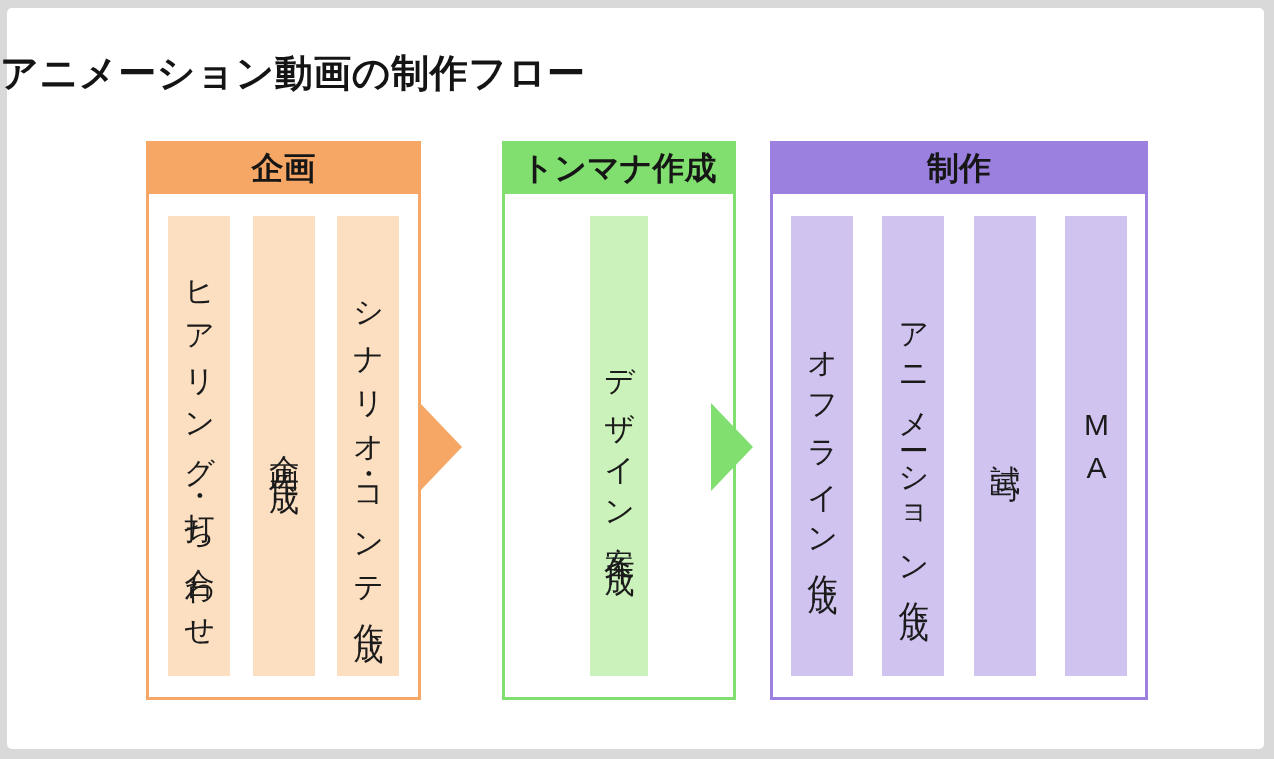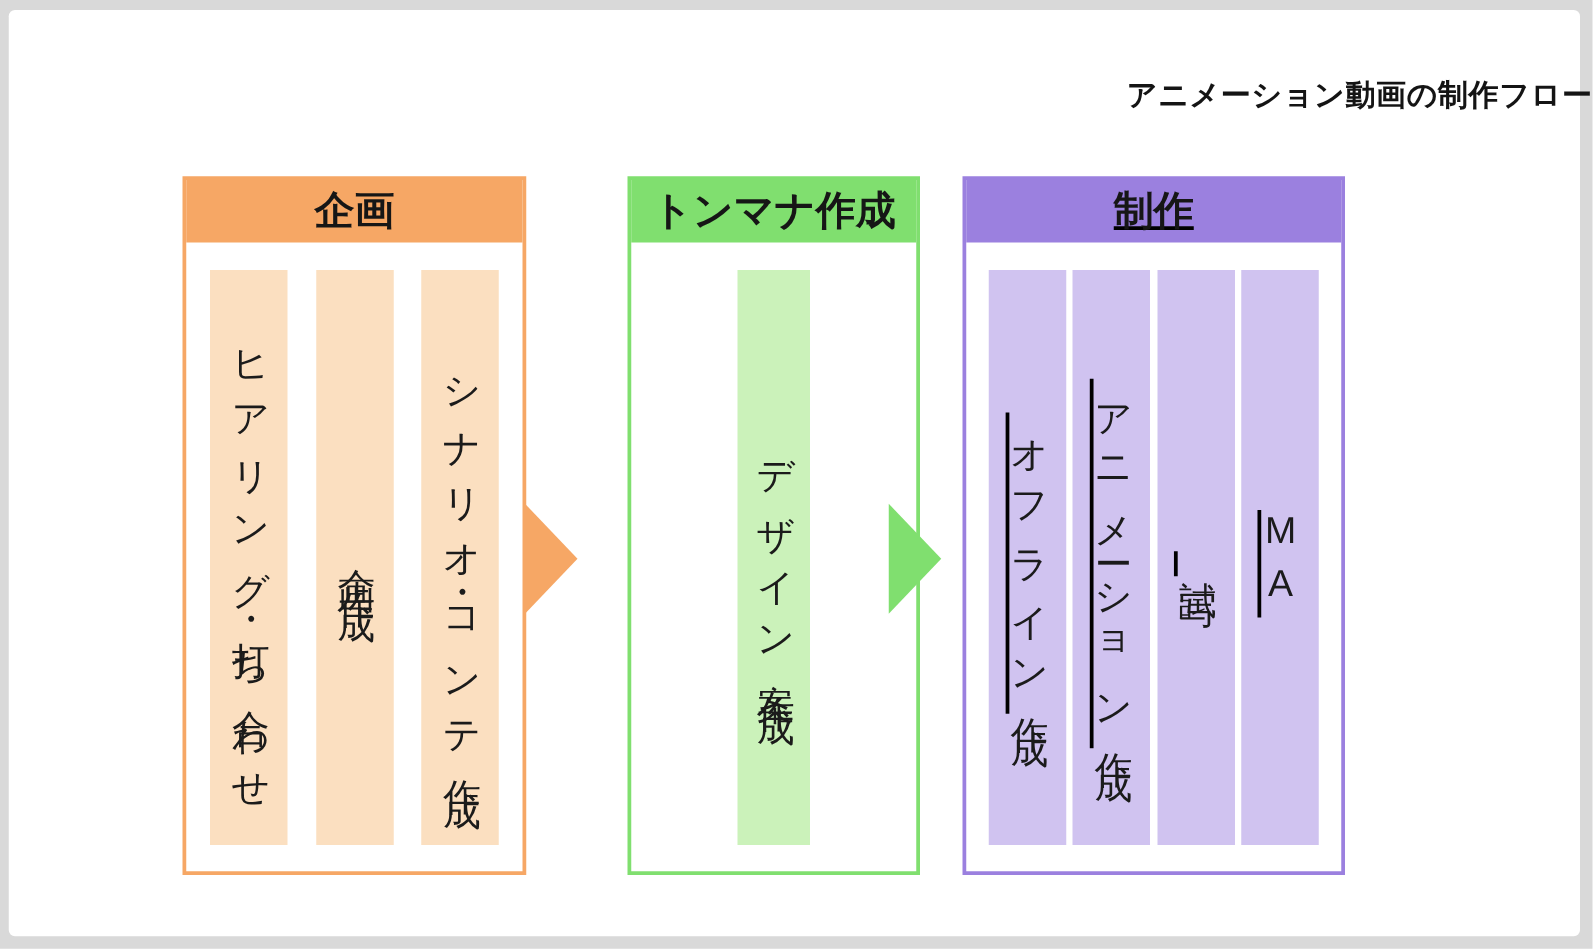--- a/index.html
+++ b/index.html
@@ -12,37 +12,37 @@
   }
   .canvas { position: absolute; inset: 0; }
   .card {
     position: absolute;
     left: 7px; top: 8px; right: 10px; bottom: 10px;
     background: #ffffff;
     border-radius: 5px;
   }
   .title {
     position: absolute;
-    top: 60px; left: 0; width: 100%;
-    text-align: right;
-    font-size: 24px;
+    top: 48px; left: 0; width: 100%;
+    text-align: left;
+    font-size: 38px;
     font-weight: 700;
     color: #141414;
     letter-spacing: 0.5px;
   }
   .stage {
     position: absolute;
     top: 141px;
     height: 559px;
     background: #ffffff;
     border: 3px solid var(--accent);
   }
   .stage-0 { left: 146px; width: 275px; }
   .stage-1 { left: 460px; width: 234px; margin-left: 42px; }
-  .stage-2 { left: 770px; width: 306px; text-decoration: underline; }
+  .stage-2 { left: 770px; width: 378px; }
   .stage-header {
     height: 50px;
     background: var(--accent);
     display: flex;
     align-items: center;
     justify-content: center;
     font-size: 32px;
     font-weight: 700;
     color: #161616;
   }

